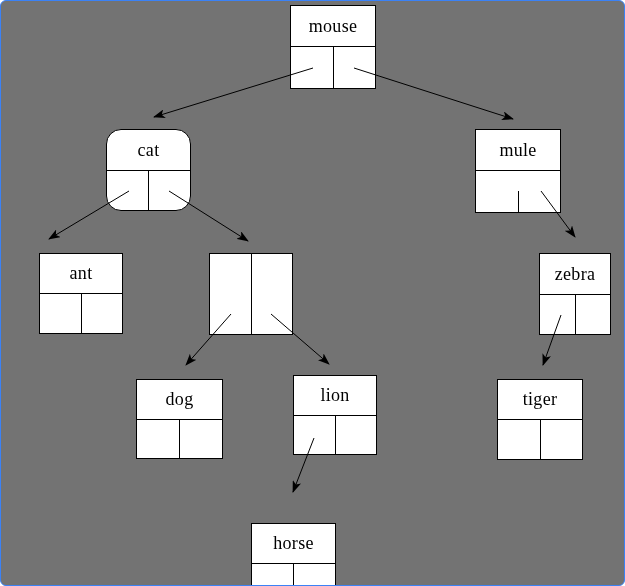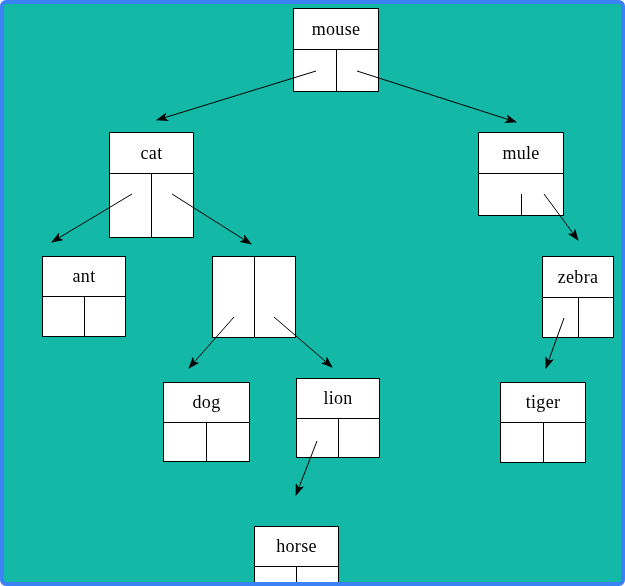--- a/index.html
+++ b/index.html
@@ -1,21 +1,21 @@
 <!DOCTYPE html>
 <html><head>
 <meta charset="utf-8">
 <style>
   html,body{margin:0;padding:0;background:#ffffff;}
   .frame{
     position:relative;
     width:625px;height:586px;
     box-sizing:border-box;
-    background:#14b8a6;
-    border:4px solid #3b82f6;
+    background:#737373;
+    border:1px solid #3b82f6;
     border-radius:6px;
     overflow:hidden;
     font-family:"Liberation Serif", serif;
   }
   .node{
     position:absolute;
     box-sizing:border-box;
     border:1px solid #000;
     background:#ffffff;
     display:flex;
@@ -49,21 +49,21 @@
 
 <div class="frame">
   <div>
       <div class="node" style="left: 289px; top: 4px; width: 86px; height: 84px;">
         <div class="node-label" style="height: 41px;">mouse</div>
         <div class="node-cells">
           <div class="cell left"></div>
           <div class="cell right"></div>
         </div>
       </div>
-      <div class="node" style="left: 105px; top: 128px; width: 85px; height: 106px;">
+      <div class="node" style="left: 105px; top: 128px; width: 85px; height: 82px; border-radius: 15px;">
         <div class="node-label" style="height: 41px;">cat</div>
         <div class="node-cells">
           <div class="cell left"></div>
           <div class="cell right"></div>
         </div>
       </div>
       <div class="node" style="left: 474px; top: 128px; width: 86px; height: 84px; gap: 20px;">
         <div class="node-label" style="height: 41px;">mule</div>
         <div class="node-cells">
           <div class="cell left"></div>
@@ -83,21 +83,21 @@
           <div class="cell right"></div>
         </div>
       </div>
       <div class="node" style="left: 538px; top: 252px; width: 72px; height: 82px;">
         <div class="node-label" style="height: 41px;">zebra</div>
         <div class="node-cells">
           <div class="cell left"></div>
           <div class="cell right"></div>
         </div>
       </div>
-      <div class="node" style="left: 135px; top: 378px; width: 87px; height: 80px; margin-left: 24px;">
+      <div class="node" style="left: 135px; top: 378px; width: 87px; height: 80px;">
         <div class="node-label" style="height: 40px;">dog</div>
         <div class="node-cells">
           <div class="cell left"></div>
           <div class="cell right"></div>
         </div>
       </div>
       <div class="node" style="left: 292px; top: 374px; width: 84px; height: 80px;">
         <div class="node-label" style="height: 40px;">lion</div>
         <div class="node-cells">
           <div class="cell left"></div>

